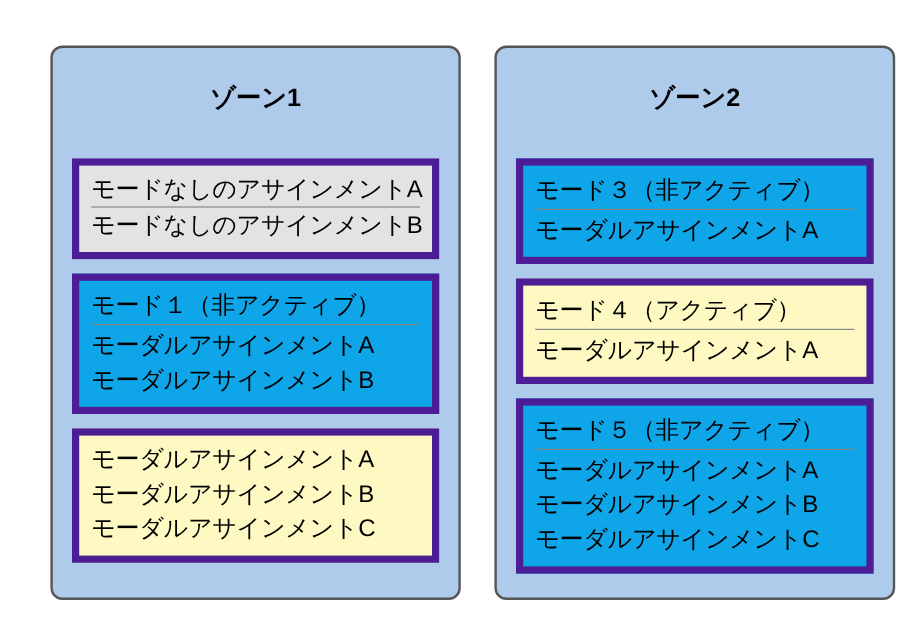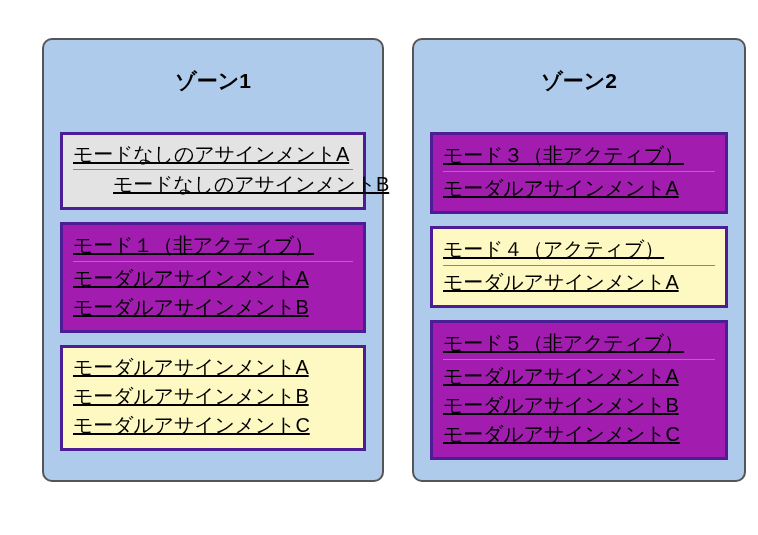--- a/index.html
+++ b/index.html
@@ -20,49 +20,47 @@
       border-radius: 10px;
       padding: 12px 16px 16px 16px;
     }
     .zone-title {
       text-align: center;
       font-weight: bold;
       font-size: 21px;
       margin-bottom: 22px;
     }
     .block {
-      border: 3px solid #4c1d95;
+      border: 6px solid #4c1d95;
       padding: 5px 10px 8px 10px;
       margin-bottom: 12px;
-      text-decoration: underline;
     }
     .block:last-child { margin-bottom: 4px; }
     .block.modeless {
       background: #E3E3E3;
     }
     .block.inactive {
-      background: #a21caf;
+      background: #0ea5e9;
     }
     .block.active {
       background: #fef9c3;
     }
     .block-header {
       font-size: 20px;
       padding: 2px 0 2px 0;
       border-bottom: 1px solid #888;
       margin-bottom: 2px;
       white-space: nowrap;
       letter-spacing: -0.2px;
     }
     .block.modeless .assignment {
       border-bottom: 1px solid #888;
     }
     .block.modeless .assignment:last-child {
       border-bottom: none;
-      margin-left: 40px;
     }
     .assignment {
       font-size: 20px;
       padding: 1px 0;
       white-space: nowrap;
       letter-spacing: -0.2px;
     }
   </style>
 </head>
 <body>

